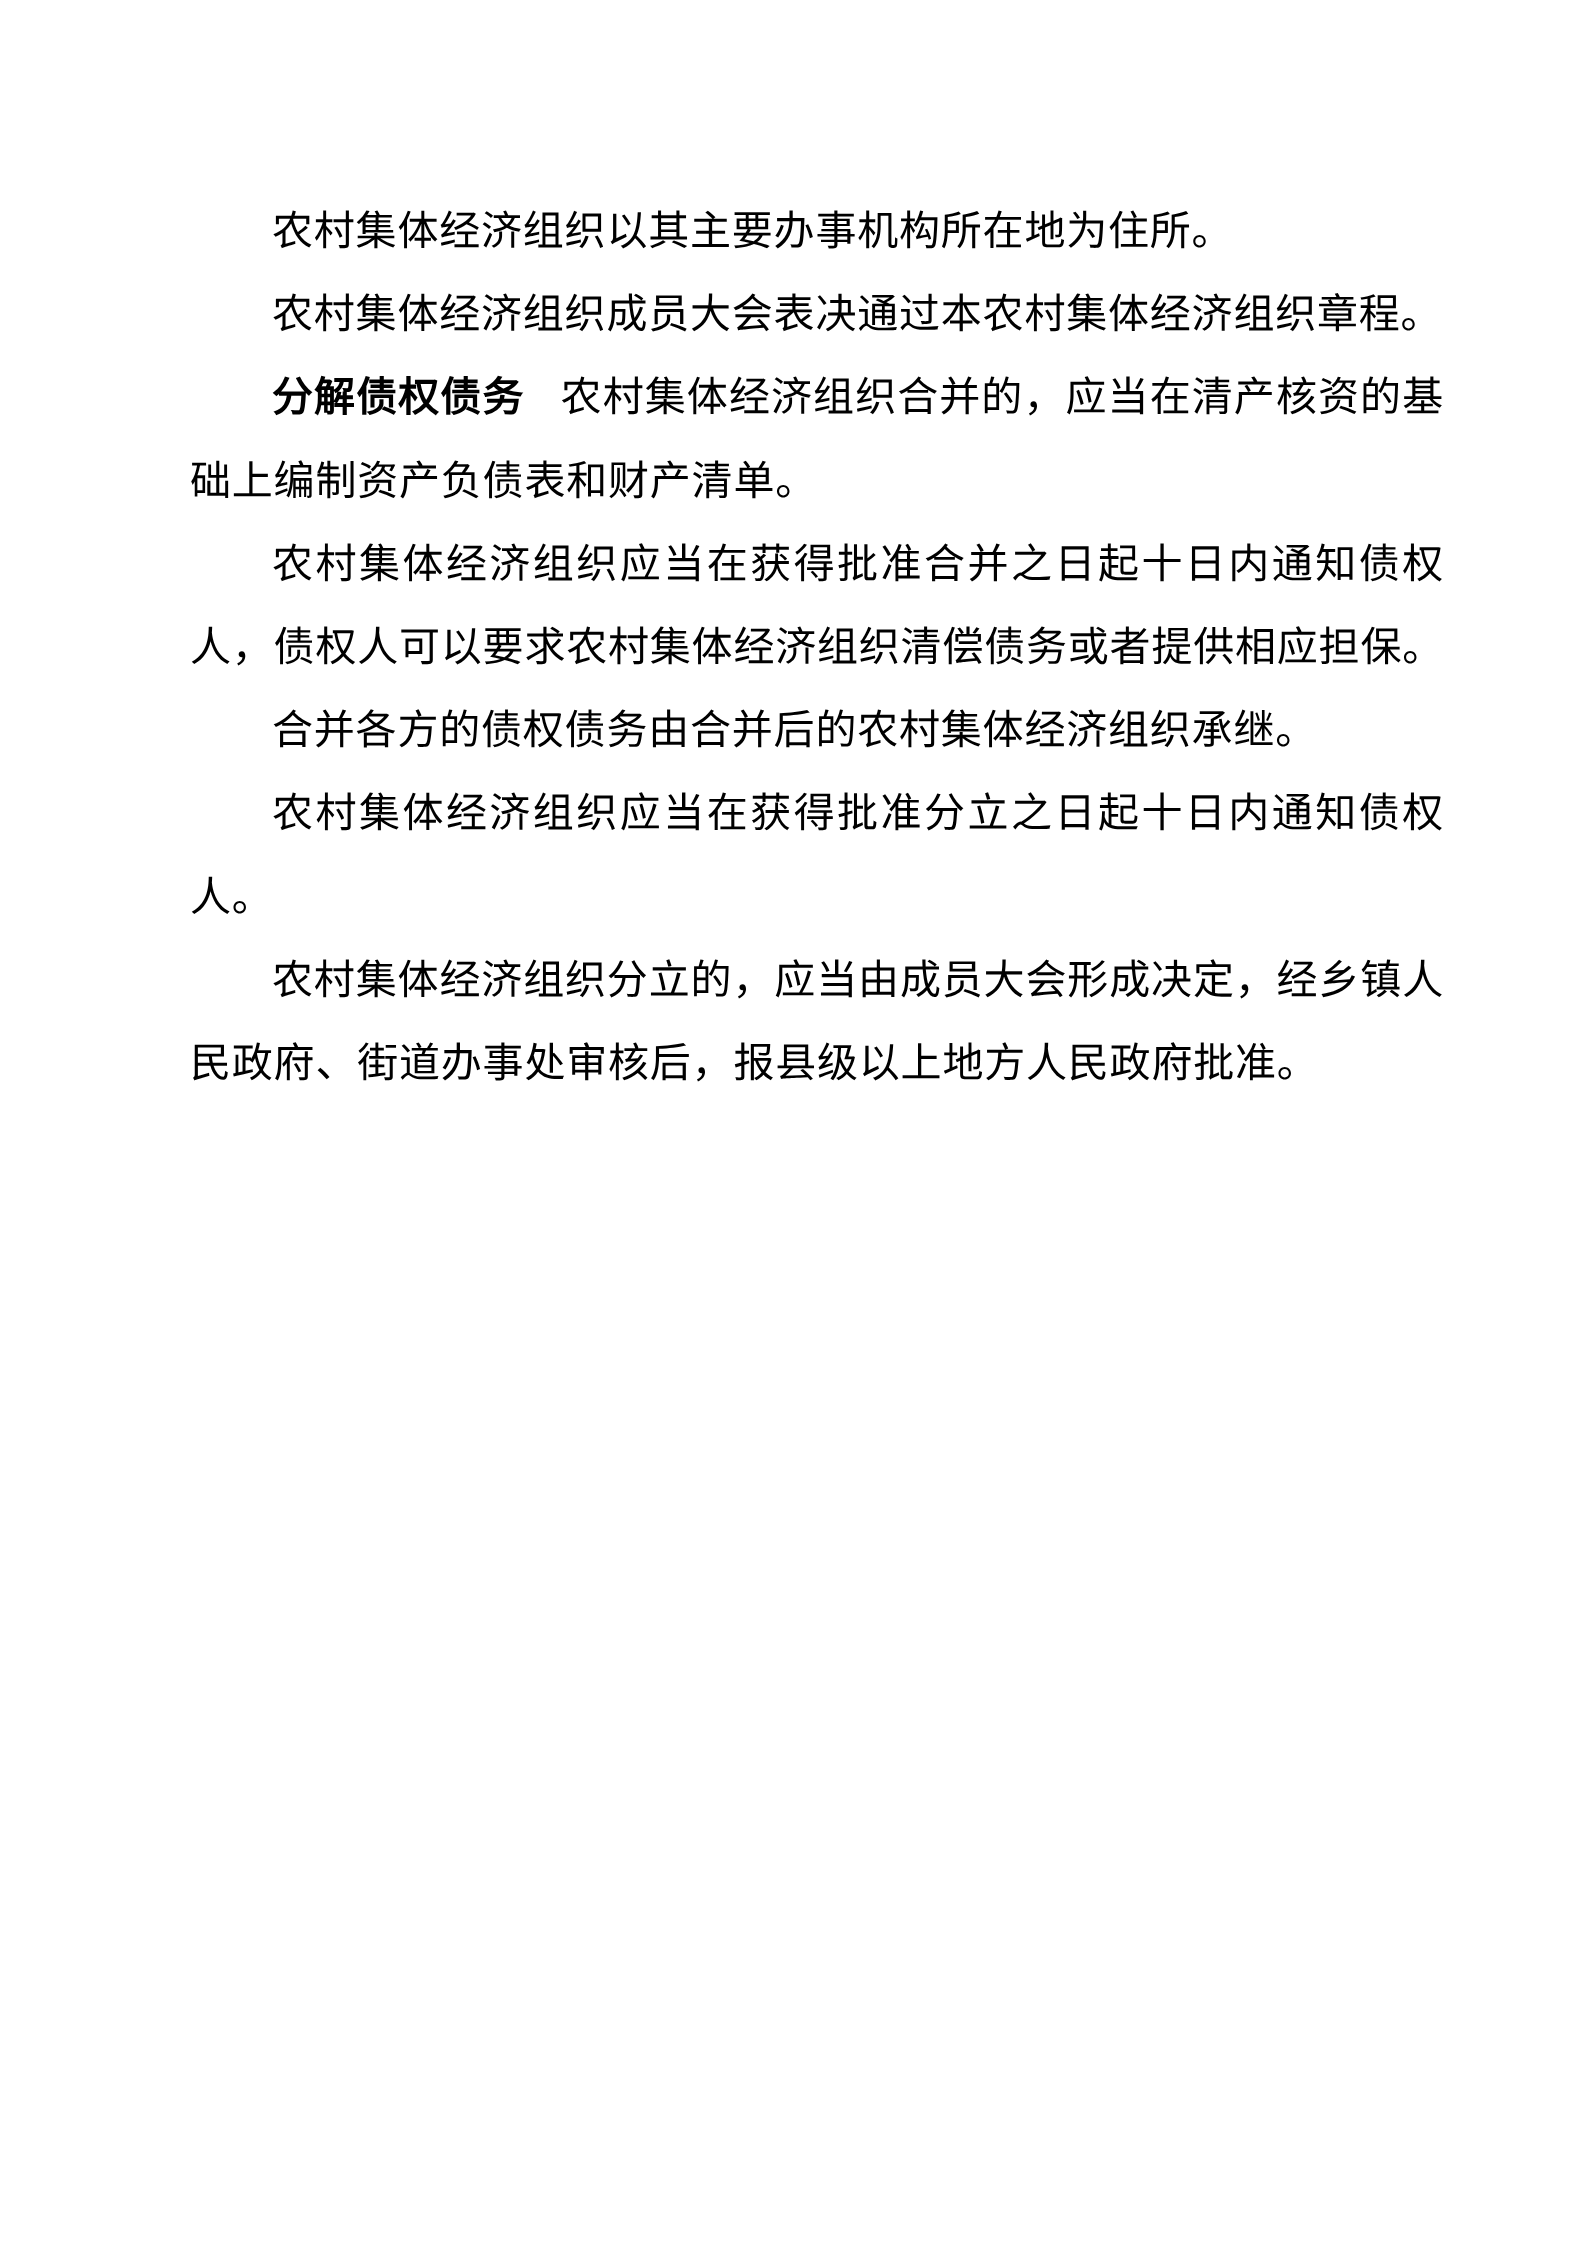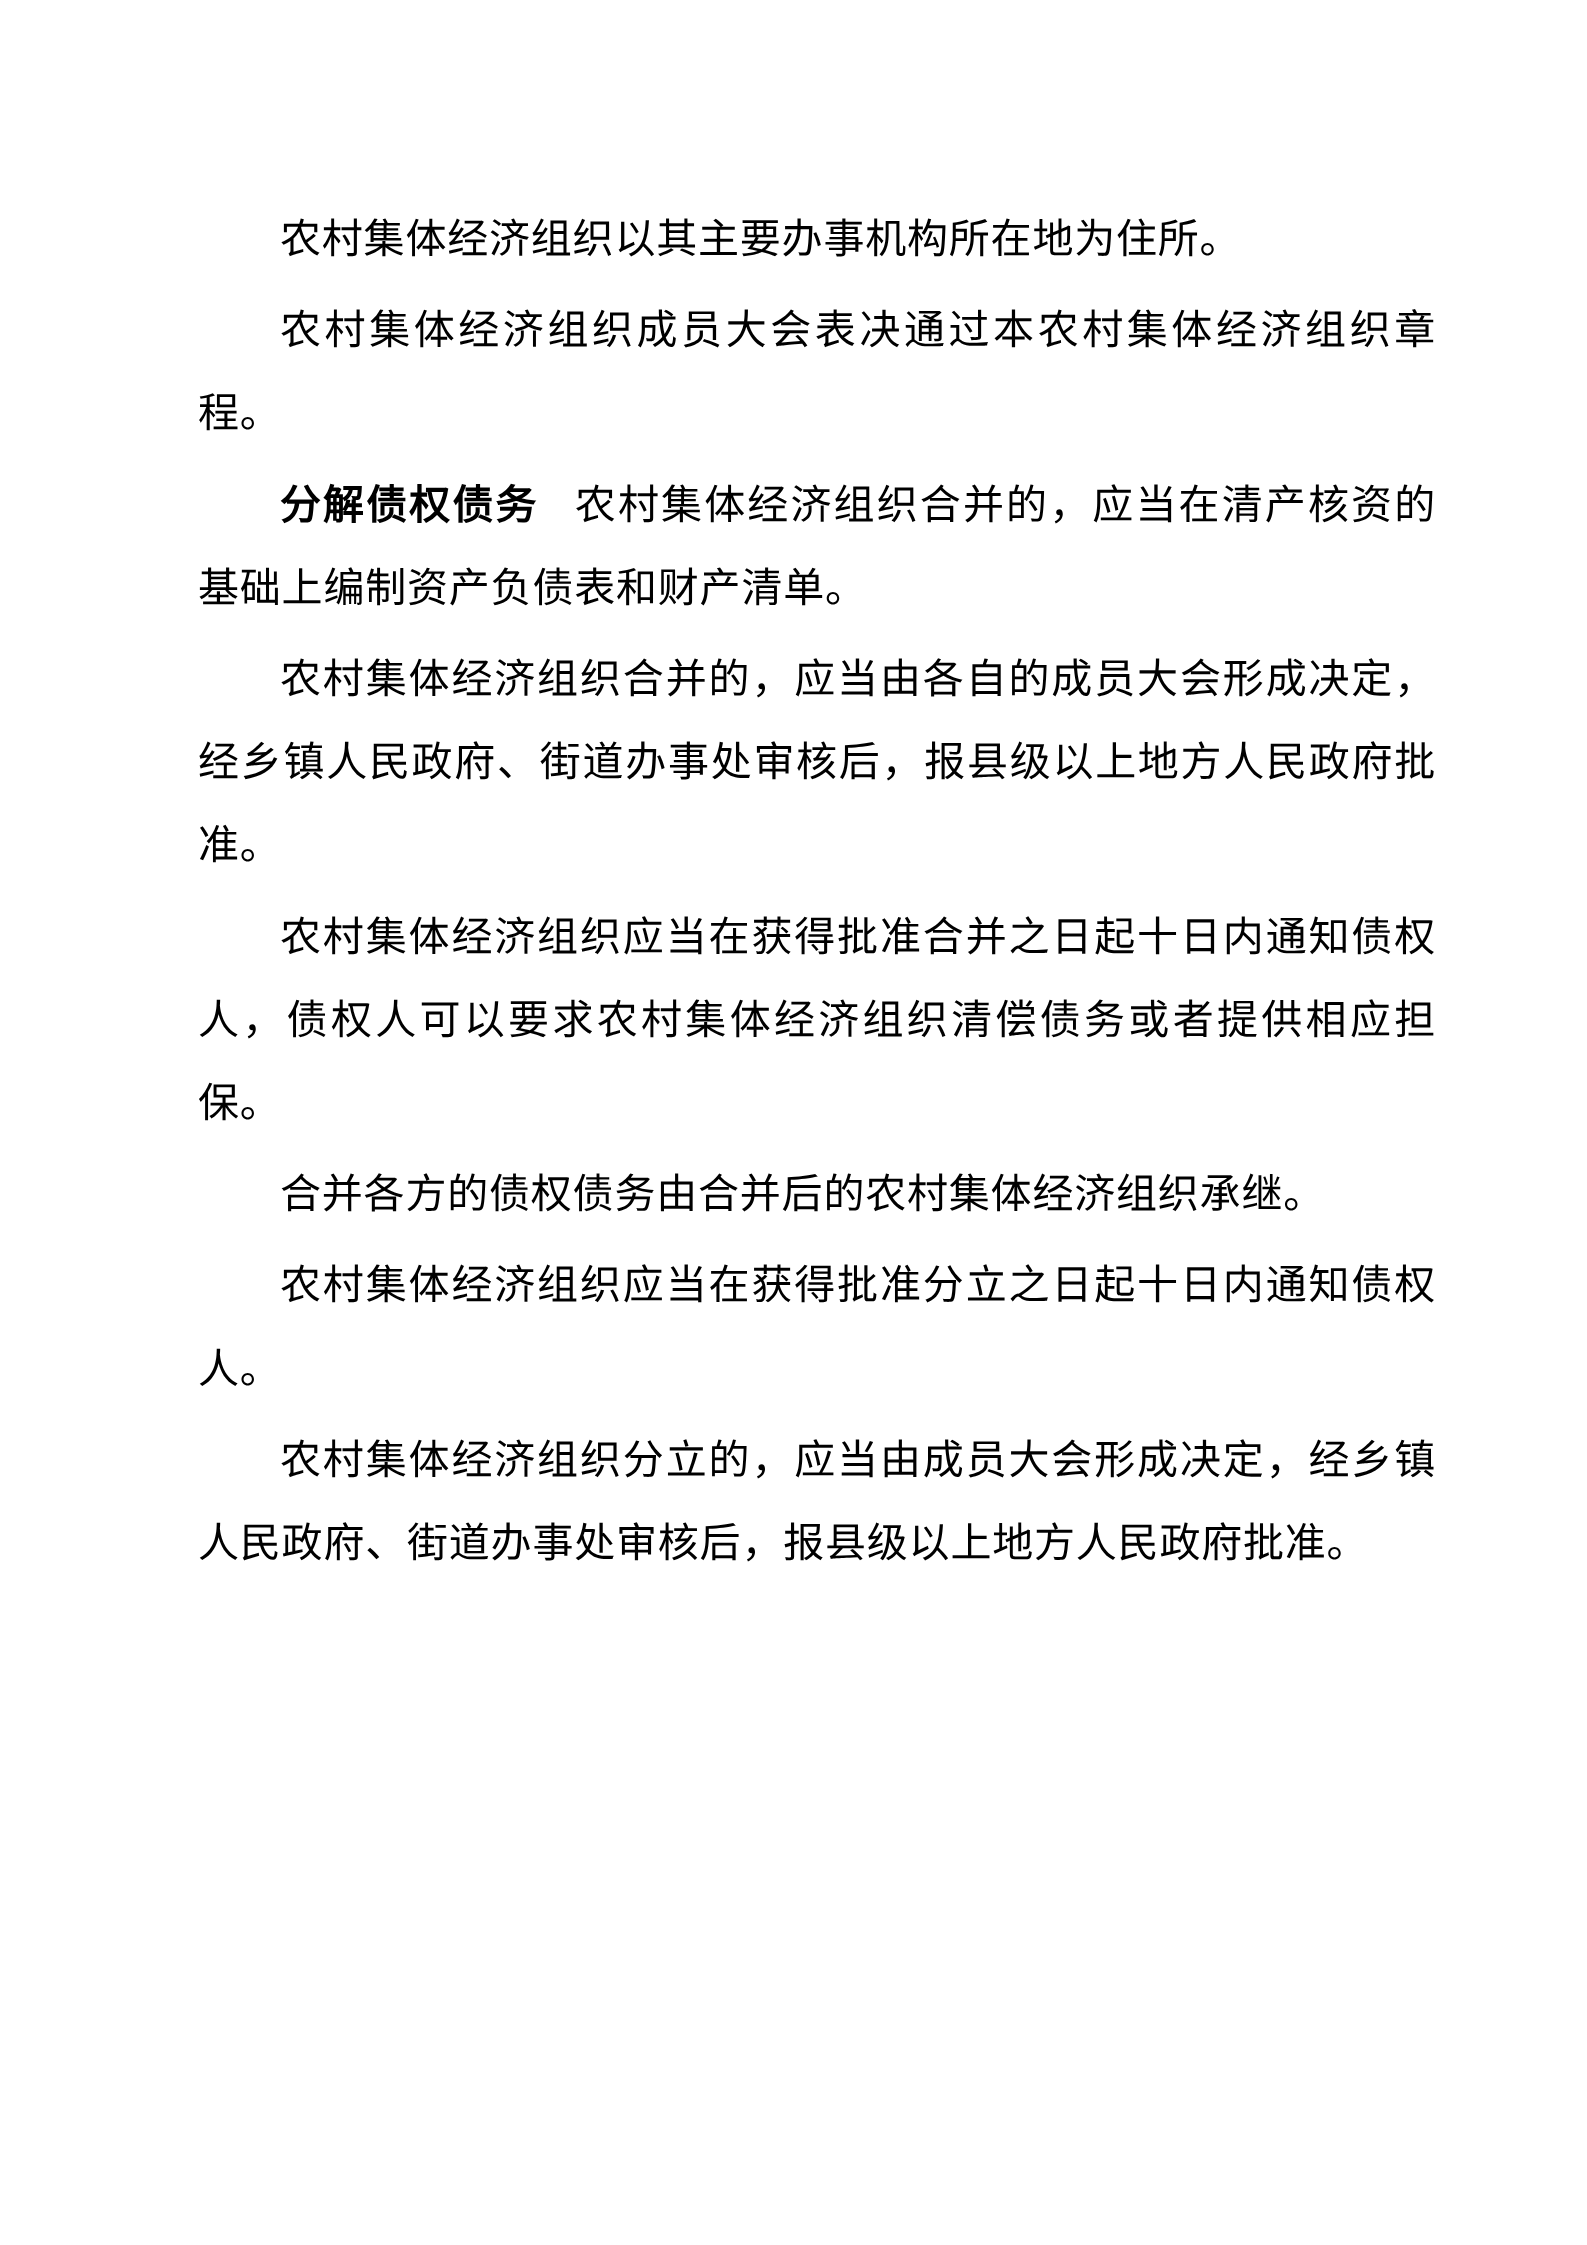--- a/index.html
+++ b/index.html
@@ -18,21 +18,21 @@
     width: 1587px;
     height: 2245px;
     padding: 190px 143px 0 190px;
     background: #ffffff;
     color: #000000;
   }
   .doc-body {
     width: 1254px;
   }
   p.para {
-    margin: 8px;
+    margin: 0;
     padding: 0;
     font-family: "Liberation Serif", "DejaVu Serif", serif;
     font-size: 41px;
     line-height: 83.2px;
     letter-spacing: 0.8px;
     color: #000000;
     text-align: justify;
     text-justify: inter-character;
     text-indent: 2em;
     word-break: break-all;
@@ -51,21 +51,20 @@
 <div class="page">
   <div class="doc-body">
 
     <p class="para"><span>农村集体经济组织以其主要办事机构所在地为住所。</span></p>
 
 
     <p class="para"><span>农村集体经济组织成员大会表决通过本农村集体经济组织章程。</span></p>
 
     <p class="para"><span class="article-label">分解债权债务</span><span>农村集体经济组织合并的，应当在清产核资的基础上编制资产负债表和财产清单。</span></p>
 
-    <p class="para"><span>农村集体经济组织合并的，应当由各自的成员大会形成决定，经乡镇人民政府、街道办事处审核后，报县级以上地方人民政府批准。</span></p>
 
     <p class="para"><span>农村集体经济组织应当在获得批准合并之日起十日内通知债权人，债权人可以要求农村集体经济组织清偿债务或者提供相应担保。</span></p>
 
     <p class="para"><span>合并各方的债权债务由合并后的农村集体经济组织承继。</span></p>
 
 
     <p class="para"><span>农村集体经济组织应当在获得批准分立之日起十日内通知债权人。</span></p>
 
     <p class="para"><span>农村集体经济组织分立的，应当由成员大会形成决定，经乡镇人民政府、街道办事处审核后，报县级以上地方人民政府批准。</span></p>
 

